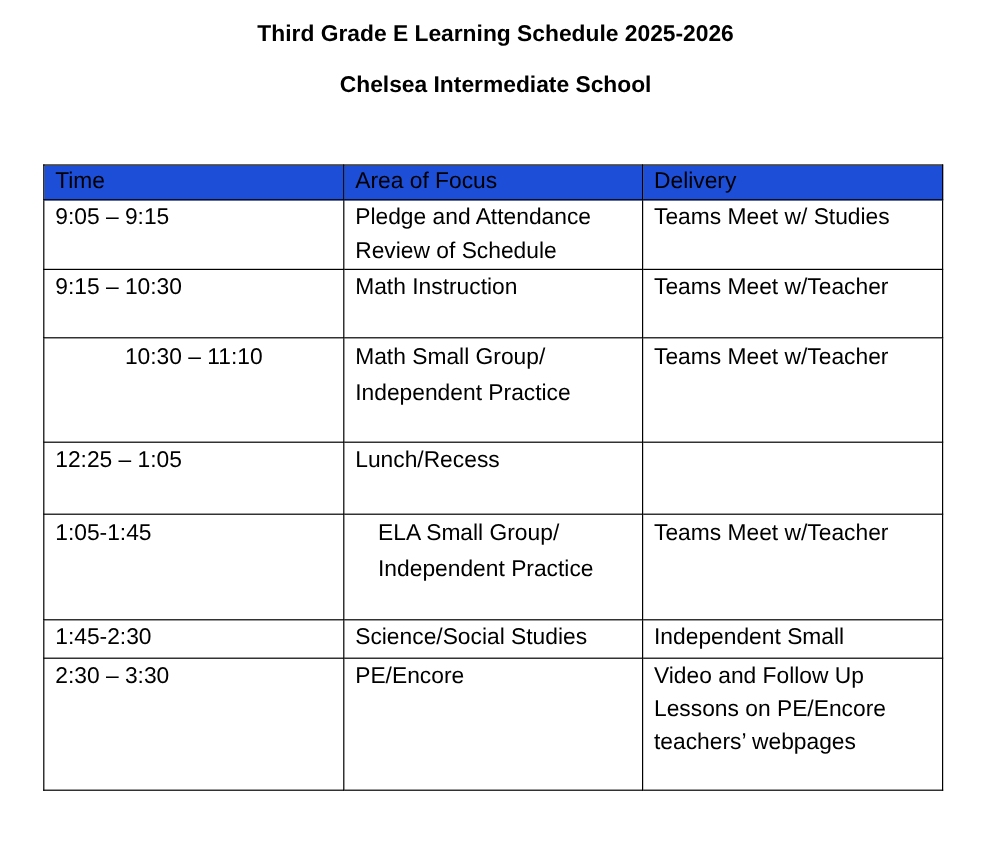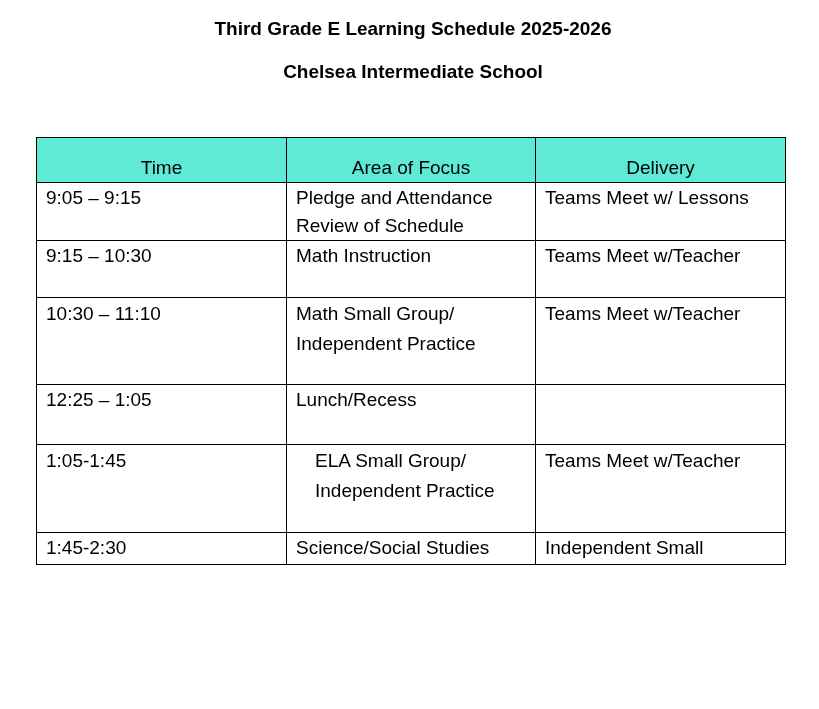--- a/index.html
+++ b/index.html
@@ -2,21 +2,21 @@
 <html><head>
 <meta charset="utf-8">
 <style>
   html, body { margin:0; padding:0; background:#fff; }
   body { width:819px; height:709px; position:relative; font-family:"Liberation Sans", "DejaVu Sans", sans-serif; color:#000; overflow:hidden; }
   .title { position:absolute; left:0; width:826px; text-align:center; font-weight:bold; font-size:19px; }
   #t1 { top:18px; }
   #t2 { top:61px; }
   table { position:absolute; left:36px; top:137px; border-collapse:collapse; table-layout:fixed; width:749px; }
   td, th { border:1px solid #000; vertical-align:top; text-align:left; font-weight:normal; font-size:19px; line-height:27.5px; padding:1px 9px 0 9px; white-space:pre-line; }
-  th { background:#5eead4; height:26px; padding-top:16px; line-height:28px;text-align:center;}
+  th { background:#1d4ed8; height:26px; padding-top:0; line-height:28px;}
   col.c1 { width:250px; } col.c2 { width:249px; } col.c3 { width:250px; }
 </style>
 </head>
 <body>
 
 <div id="t1" class="title">Third Grade E Learning Schedule 2025-2026</div>
 <div id="t2" class="title">Chelsea Intermediate School</div>
 
 <table>
   <colgroup>
@@ -29,43 +29,50 @@
       <th>Time</th>
       <th>Area of Focus</th>
       <th>Delivery</th>
     </tr>
   </thead>
   <tbody id="tbody">
       <tr style="height: 58px;">
         <td>9:05 – 9:15</td>
         <td>Pledge and Attendance
 Review of Schedule</td>
-        <td>Teams Meet w/ Lessons</td>
+        <td>Teams Meet w/ Studies</td>
       </tr>
       <tr style="height: 57px; border-radius: 25px;">
         <td>9:15 – 10:30</td>
         <td>Math Instruction</td>
         <td>Teams Meet w/Teacher</td>
       </tr>
       <tr style="height: 87px;">
-        <td style="line-height: 30px;">10:30 – 11:10</td>
+        <td style="line-height: 30px; text-align: center;">10:30 – 11:10</td>
         <td style="line-height: 30px;">Math Small Group/
 Independent Practice</td>
         <td style="line-height: 30px;">Teams Meet w/Teacher</td>
       </tr>
       <tr style="height: 60px;">
         <td>12:25 – 1:05</td>
         <td>Lunch/Recess</td>
         <td></td>
       </tr>
       <tr style="height: 88px; margin-left: 47px;">
         <td style="line-height: 30px;">1:05-1:45</td>
         <td style="line-height: 30px; padding-left: 28px;">ELA Small Group/
 Independent Practice</td>
         <td style="line-height: 30px;">Teams Meet w/Teacher</td>
       </tr>
       <tr style="height: 32px;">
         <td>1:45-2:30</td>
         <td>Science/Social Studies</td>
         <td>Independent Small</td>
       </tr>
+      <tr style="height: 110px;">
+        <td>2:30 – 3:30</td>
+        <td>PE/Encore</td>
+        <td>Video and Follow Up
+Lessons on PE/Encore
+teachers’ webpages</td>
+      </tr>
     </tbody>
 </table>
 
 </body></html>

